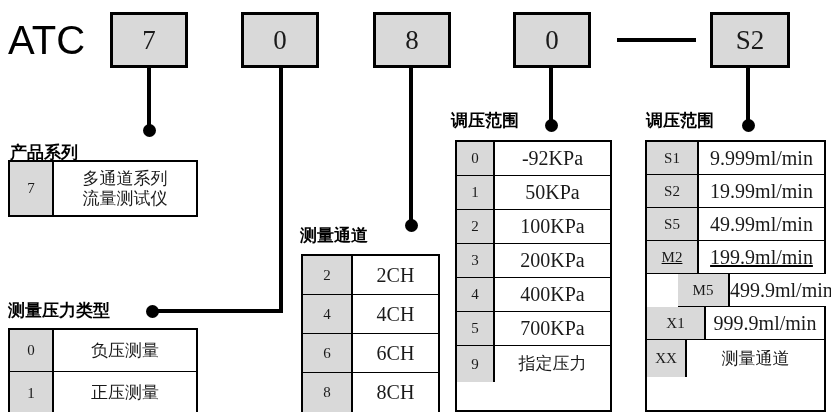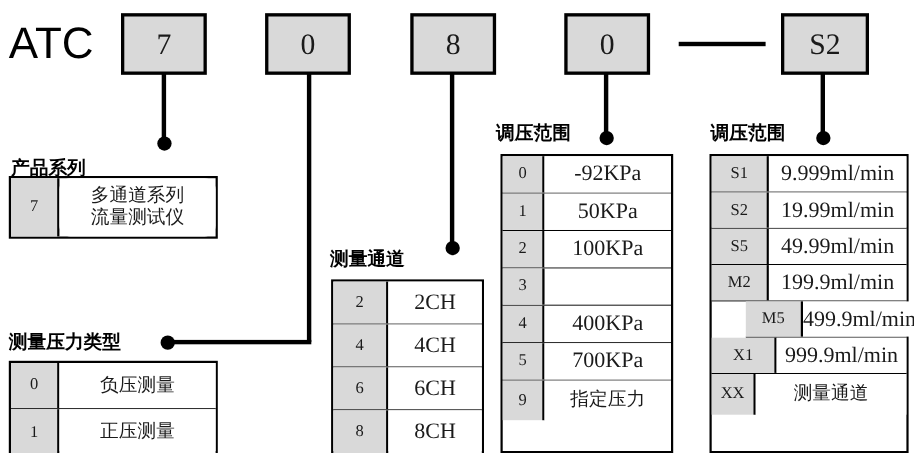--- a/index.html
+++ b/index.html
@@ -219,20 +219,21 @@
     <div class="row" style="height:34px;">
       <div class="code" style="width:38px;">1</div>
       <div class="val">50KPa</div>
     </div>
     <div class="row" style="height:34px;">
       <div class="code" style="width:38px;">2</div>
       <div class="val">100KPa</div>
     </div>
     <div class="row" style="height:34px;">
       <div class="code" style="width:38px;">3</div>
+      <div class="val">200KPa</div>
     </div>
     <div class="row" style="height:34px;">
       <div class="code" style="width:38px;">4</div>
       <div class="val">400KPa</div>
     </div>
     <div class="row" style="height:34px;">
       <div class="code" style="width:38px;">5</div>
       <div class="val">700KPa</div>
     </div>
     <div class="row" style="height:36px;">
@@ -249,21 +250,21 @@
       <div class="val">9.999ml/min</div>
     </div>
     <div class="row" style="height:33px;">
       <div class="code" style="width:52px;">S2</div>
       <div class="val">19.99ml/min</div>
     </div>
     <div class="row" style="height:33px;">
       <div class="code" style="width:52px;">S5</div>
       <div class="val">49.99ml/min</div>
     </div>
-    <div class="row" style="height:33px;">
+    <div class="row" style="height:33px;text-decoration:underline;">
       <div class="code" style="width:52px;">M2</div>
       <div class="val">199.9ml/min</div>
     </div>
     <div class="row" style="height:33px;margin-left:31px;">
       <div class="code" style="width:52px;">M5</div>
       <div class="val">499.9ml/min</div>
     </div>
     <div class="row" style="height:33px;">
       <div class="code" style="width:59px;">X1</div>
       <div class="val">999.9ml/min</div>

